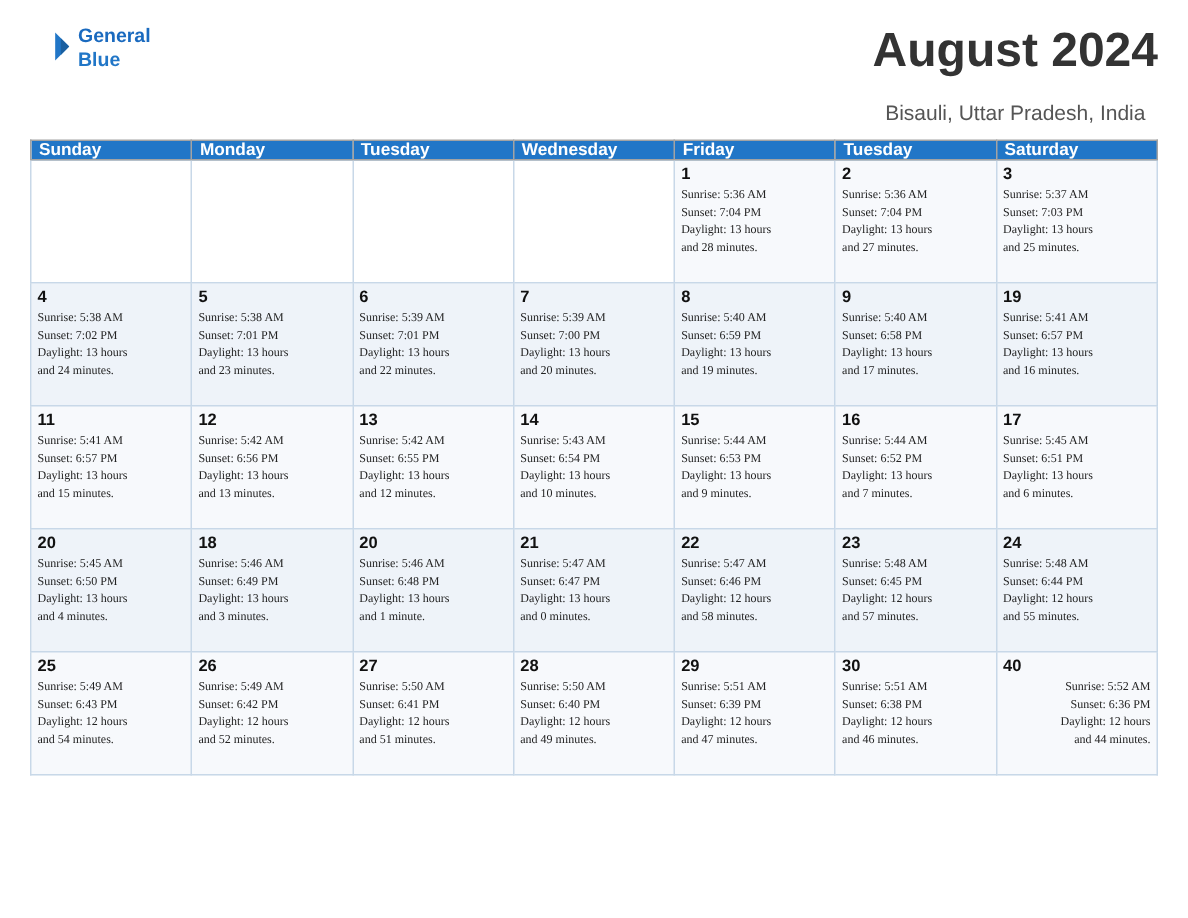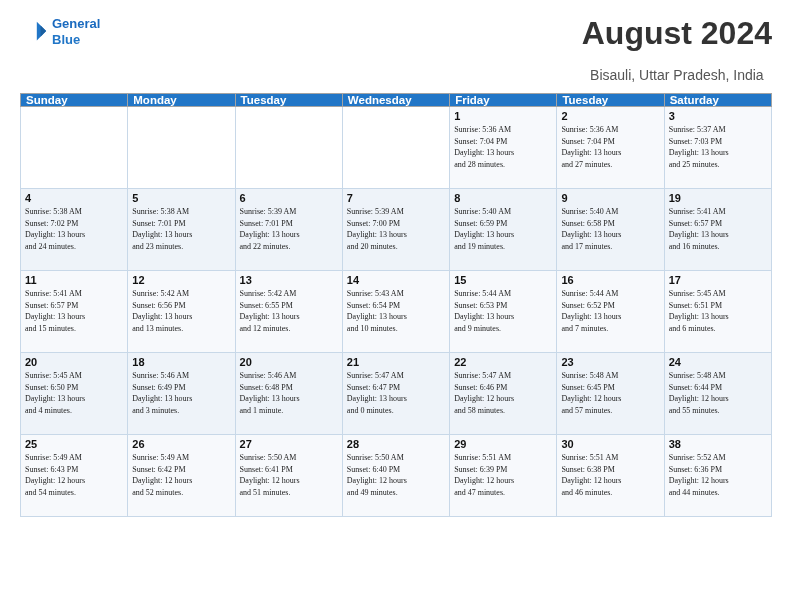--- a/index.html
+++ b/index.html
@@ -352,22 +352,22 @@
 and 47 minutes.</div>
           </td>
           <td>
             <div class="day-number">30</div>
             <div class="day-info" style="white-space: pre-line;">Sunrise: 5:51 AM
 Sunset: 6:38 PM
 Daylight: 12 hours
 and 46 minutes.</div>
           </td>
           <td>
-            <div class="day-number">38</div>
-            <div class="day-info" style="white-space: pre-line;">Sunrise: 5:52 AM
+            <div class="day-number">40</div>
+            <div class="day-info" style="white-space: pre-line; text-align: right;">Sunrise: 5:52 AM
 Sunset: 6:36 PM
 Daylight: 12 hours
 and 44 minutes.</div>
           </td>
         </tr>
       </tbody>
   </table>
 </div>
 
 </body></html>

